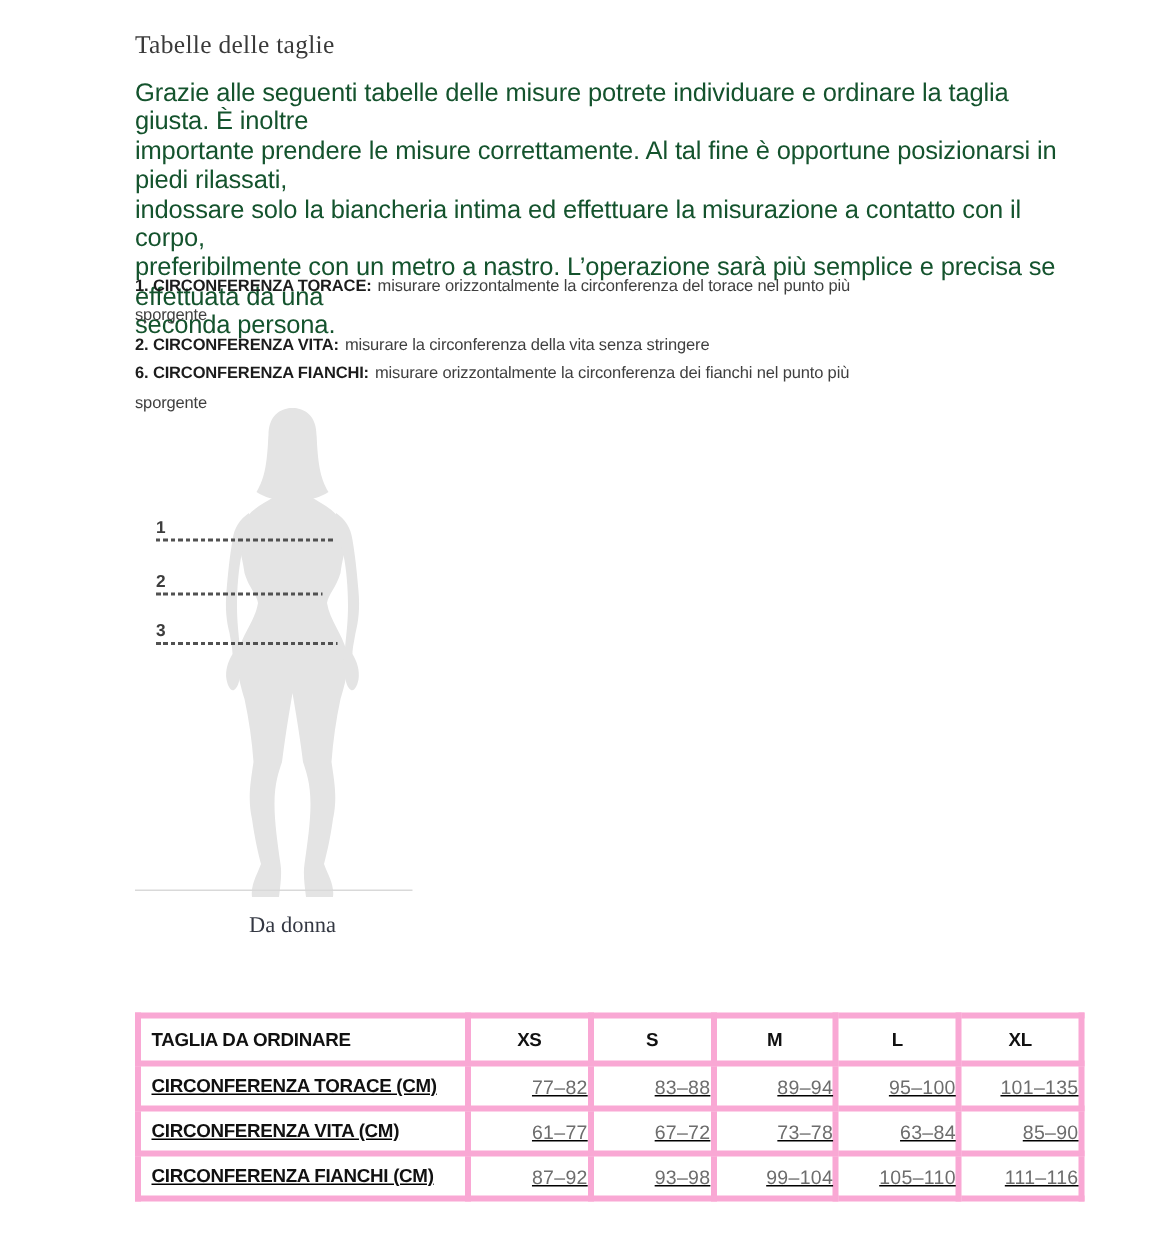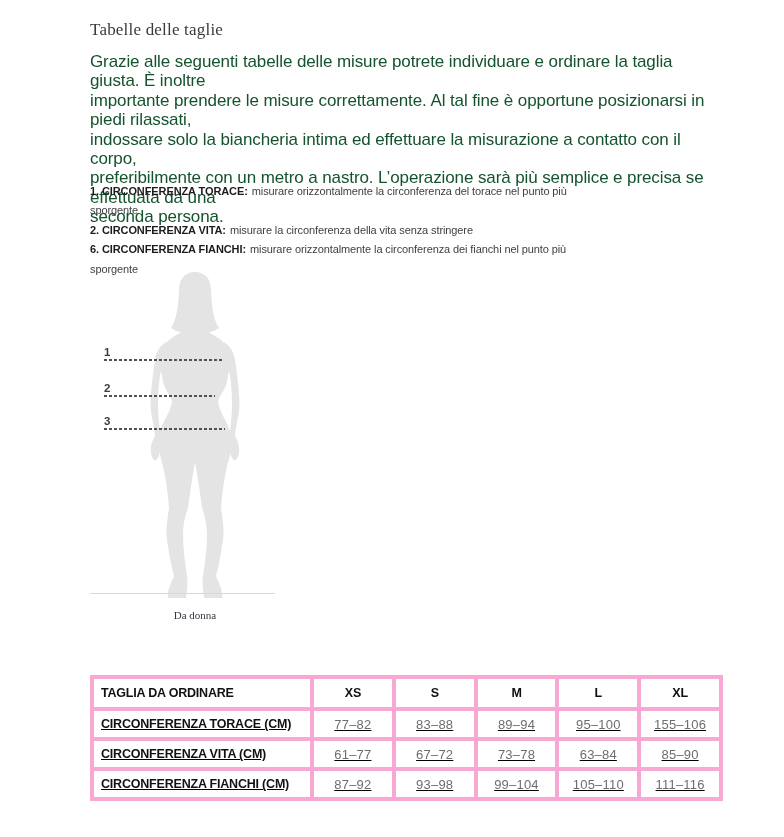--- a/index.html
+++ b/index.html
@@ -57,21 +57,21 @@
     left: 90px; top: 593px;
     width: 185px; height: 1px;
     background: #d9d9d9;
   }
   .figure-caption {
     position: absolute;
     left: 140px; top: 609px;
     width: 110px;
     text-align: center;
     font-family: "Liberation Serif", serif;
-    font-size: 11px;
+    font-size: 15px;
     color: #343843;
   }
   .marker-num {
     position: absolute;
     font-size: 11.5px;
     font-weight: 700;
     color: #3d3d3d;
     line-height: 12px;
   }
   .marker-line {
@@ -108,21 +108,21 @@
     text-align: center;
   }
   .size-table th.row-label, .size-table th.corner {
     text-align: left;
     padding-left: 7px;
   }
   .size-table td {
     font-size: 13px;
     font-weight: 400;
     color: #6d6d6d;
-    text-align: center;
+    text-align: right;
     letter-spacing: 0.2px;
     margin-top: 39px;
   }
   col.c-label { width: 220px; }
 </style>
 </head>
 <body>
 
 <h1 class="page-title">Tabelle delle taglie</h1>
 
@@ -212,21 +212,21 @@
       <th>XL</th>
     </tr>
   </thead>
   <tbody>
     <tr>
       <th class="row-label">CIRCONFERENZA TORACE (CM)</th>
       <td>77–82</td>
       <td>83–88</td>
       <td>89–94</td>
       <td>95–100</td>
-      <td>155–106</td>
+      <td>101–135</td>
     </tr>
     <tr>
       <th class="row-label">CIRCONFERENZA VITA (CM)</th>
       <td>61–77</td>
       <td>67–72</td>
       <td>73–78</td>
       <td>63–84</td>
       <td>85–90</td>
     </tr>
     <tr>

